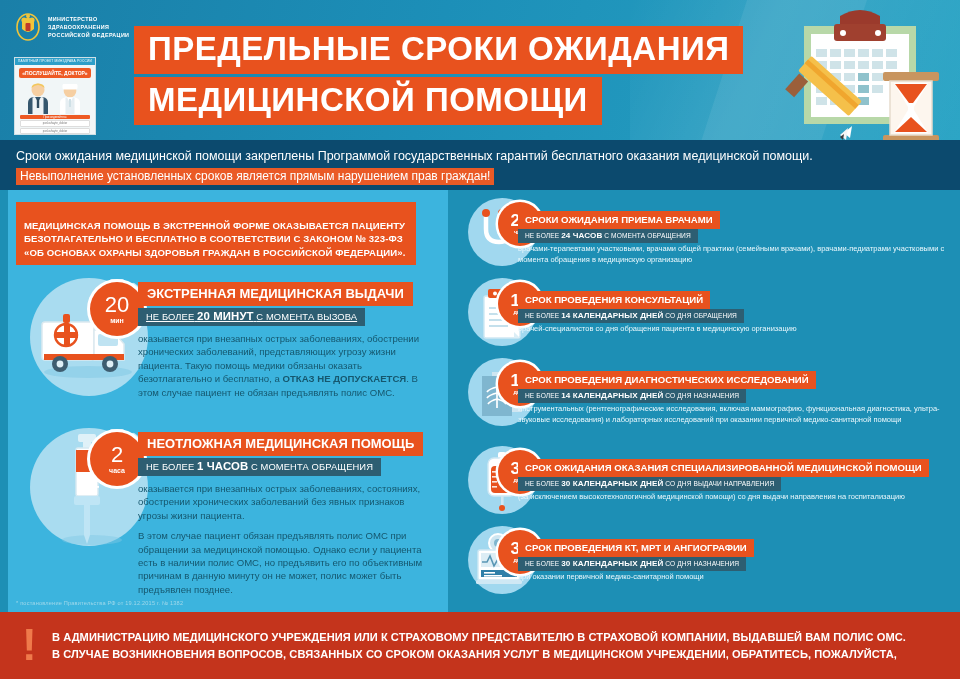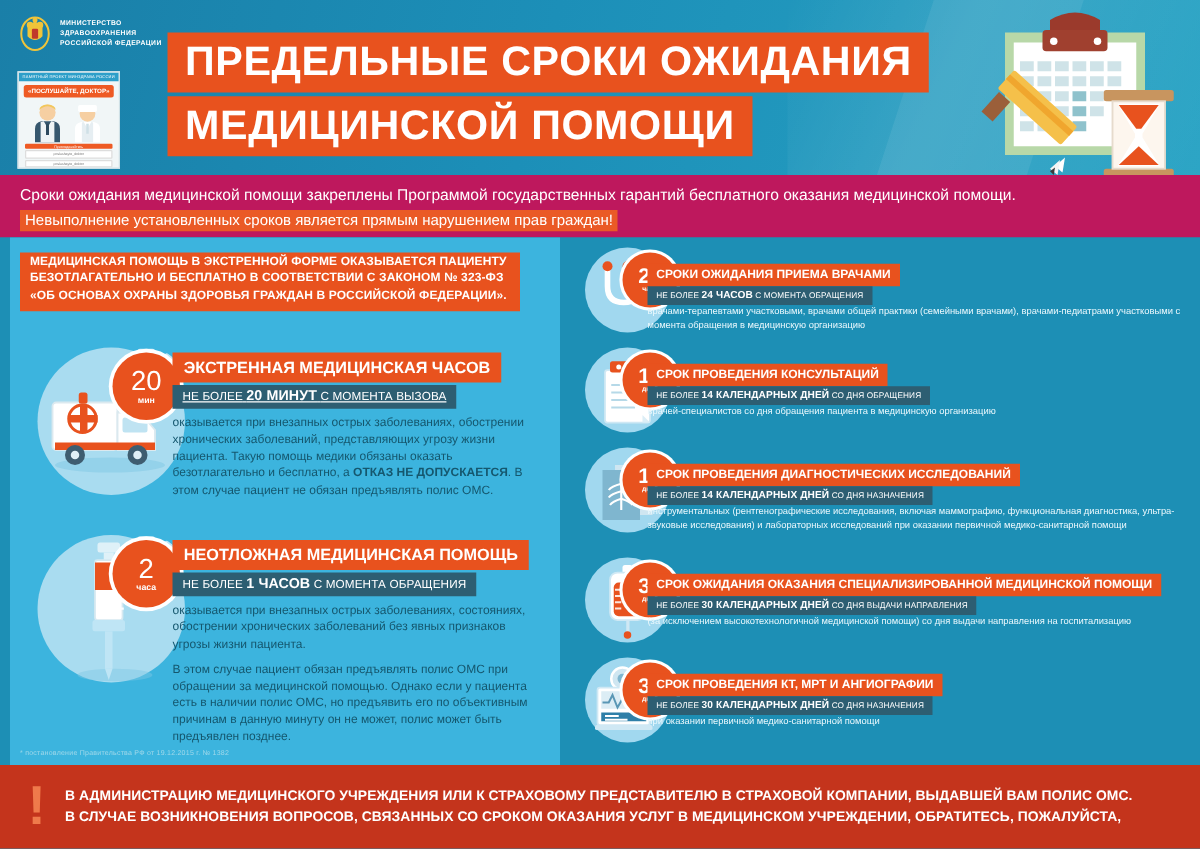--- a/index.html
+++ b/index.html
@@ -54,37 +54,37 @@
     letter-spacing:.5px; padding:3px 14px 5px 14px; margin-bottom:3px;
     white-space:nowrap;
   }
 
   
   .cluster { position:absolute; right:6px; top:4px; width:172px; height:140px; }
 
   
   .subhead {
     position:absolute; left:0; top:140px; width:960px; height:50px;
-    background:#be185d;
+    background:#0c4a6e;
   }
   .subhead .l1 { position:absolute; left:16px; top:9px; color:#fff; font-size:12.5px; }
   .subhead .l2 { position:absolute; left:16px; top:28px; background:#ea5a26; color:#fff;
     font-size:12px; padding:1px 4px 2px; }
 
   
   .body { position:absolute; left:0; top:190px; width:960px; height:422px; background:#1d8fb5; }
   .left-panel {
     position:absolute; left:8px; top:0; width:440px; height:422px;
     background:#3cb4de; overflow:hidden;
   }
 
   .law-box {
     position:absolute; left:8px; top:12px; width:400px;
     background:#e8521e; color:#fff; font-weight:bold;
-    font-size:9.6px; line-height:13.3px; padding:1px 8px 6px 8px; letter-spacing:.1px;
+    font-size:9.6px; line-height:13.3px; padding:17px 8px 6px 8px; letter-spacing:.1px;
   }
 
   .lblock { position:absolute; }
   .lcircle {
     position:absolute; width:118px; height:118px; border-radius:50%;
     background:#a9dcf0;
   }
   .lillus { position:absolute; }
 
   .badge {
@@ -317,21 +317,21 @@
           <rect x="24" y="3" width="14" height="7" rx="2" fill="#bfe5f5"></rect>
           <rect x="28" y="8" width="6" height="6" fill="#bfe5f5"></rect>
           <rect x="45" y="8" width="8" height="5" rx="2" fill="#bfe5f5" transform="rotate(38 49 10)"></rect>
         </svg>
         <div class="badge" style="left:86px; top:276px; width:0; height:0;"></div>
         <div class="badge" style="left:82px; top:92px; width:54px; height:54px;">
           <span class="num" style="font-size:22px;">20</span>
           <span class="unit" style="font-size:7px; margin-top:1px;">мин</span>
         </div>
 
-        <div class="lhead" style="left:130px; top:92px;">ЭКСТРЕННАЯ МЕДИЦИНСКАЯ ЧАСОВ</div>
+        <div class="lhead" style="left:130px; top:92px;">ЭКСТРЕННАЯ МЕДИЦИНСКАЯ ВЫДАЧИ</div>
         <div class="lsub" style="left:130px; top:118px;text-decoration:underline;">
           <span>НЕ БОЛЕЕ</span>
           <b>20 МИНУТ</b>
           <span>С МОМЕНТА ВЫЗОВА</span>
         </div>
         <div class="lbody" style="left:130px; top:142px; width:292px;">
           <span>оказывается при внезапных острых заболеваниях, обострении хронических заболеваний, представляющих угрозу жизни пациента. Такую помощь медики обязаны оказать безотлагательно и бесплатно, а </span><b>ОТКАЗ НЕ ДОПУСКАЕТСЯ</b><span>. В этом случае пациент не обязан предъявлять полис ОМС.</span>
         </div>
       </div>
 

